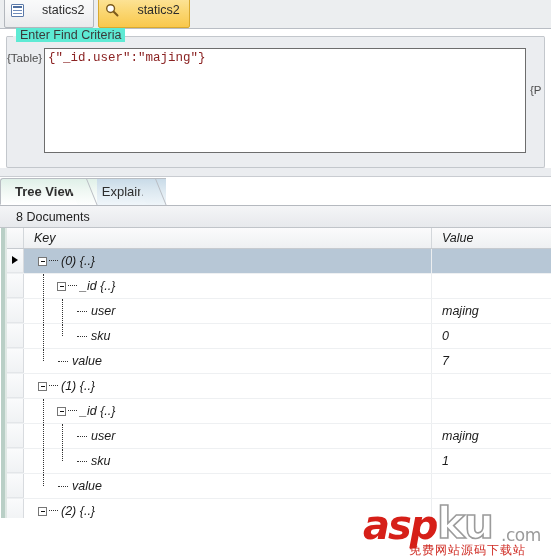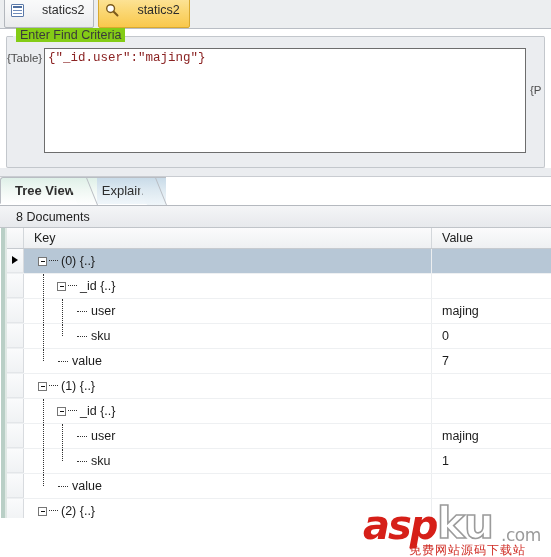--- a/index.html
+++ b/index.html
@@ -92,21 +92,21 @@
     background: #c3c7cc;
   }
   .criteria-panel .gb-topline-right {
     position: absolute; top: 0; left: 115px; right: 0; height: 1px;
     background: #c3c7cc;
   }
   .criteria-legend {
     position: absolute;
     top: -8px;
     left: 9px;
-    background: #84cc16;
+    background: #5eead4;
     padding: 0 4px;
     font-size: 12.5px;
     color: #3a3a3a;
     white-space: nowrap;
   }
   .find-row {
     display: flex;
     align-items: flex-start;
     padding: 12px 0 0 0;
     height: 100%;
@@ -159,21 +159,21 @@
     border-bottom: 1px solid #c9ccd1;
   }
 
   
   .view-tabbar {
     position: relative;
     height: 28px;
     background: #ffffff;
     border-bottom: 1px solid #b5b9bf;
     display: flex;
-    align-items: flex-start;
+    align-items: center;
     overflow: hidden;
   }
   .vtab {
     position: relative;
     height: 27px;
     line-height: 25px;
     padding: 0 22px 0 14px;
     font-size: 13px;
     color: #2e2e2e;
     box-sizing: border-box;
@@ -235,20 +235,21 @@
   }
   .left-strip {
     width: 7px;
     flex: none;
     background: linear-gradient(to right, #ffffff 0 1px, #b9cfc6 1px 5px, #dfe8e4 5px 7px);
   }
   .grid-main {
     flex: 1;
     position: relative;
     overflow: hidden;
+    font-style: italic;
   }
   .grid-header {
     display: flex;
     height: 21px;
     background: linear-gradient(to bottom, #fbfbfc 0%, #eef0f2 100%);
     border-bottom: 1px solid #c6cacf;
     box-sizing: border-box;
   }
   .gh-rowsel {
     width: 17px;

